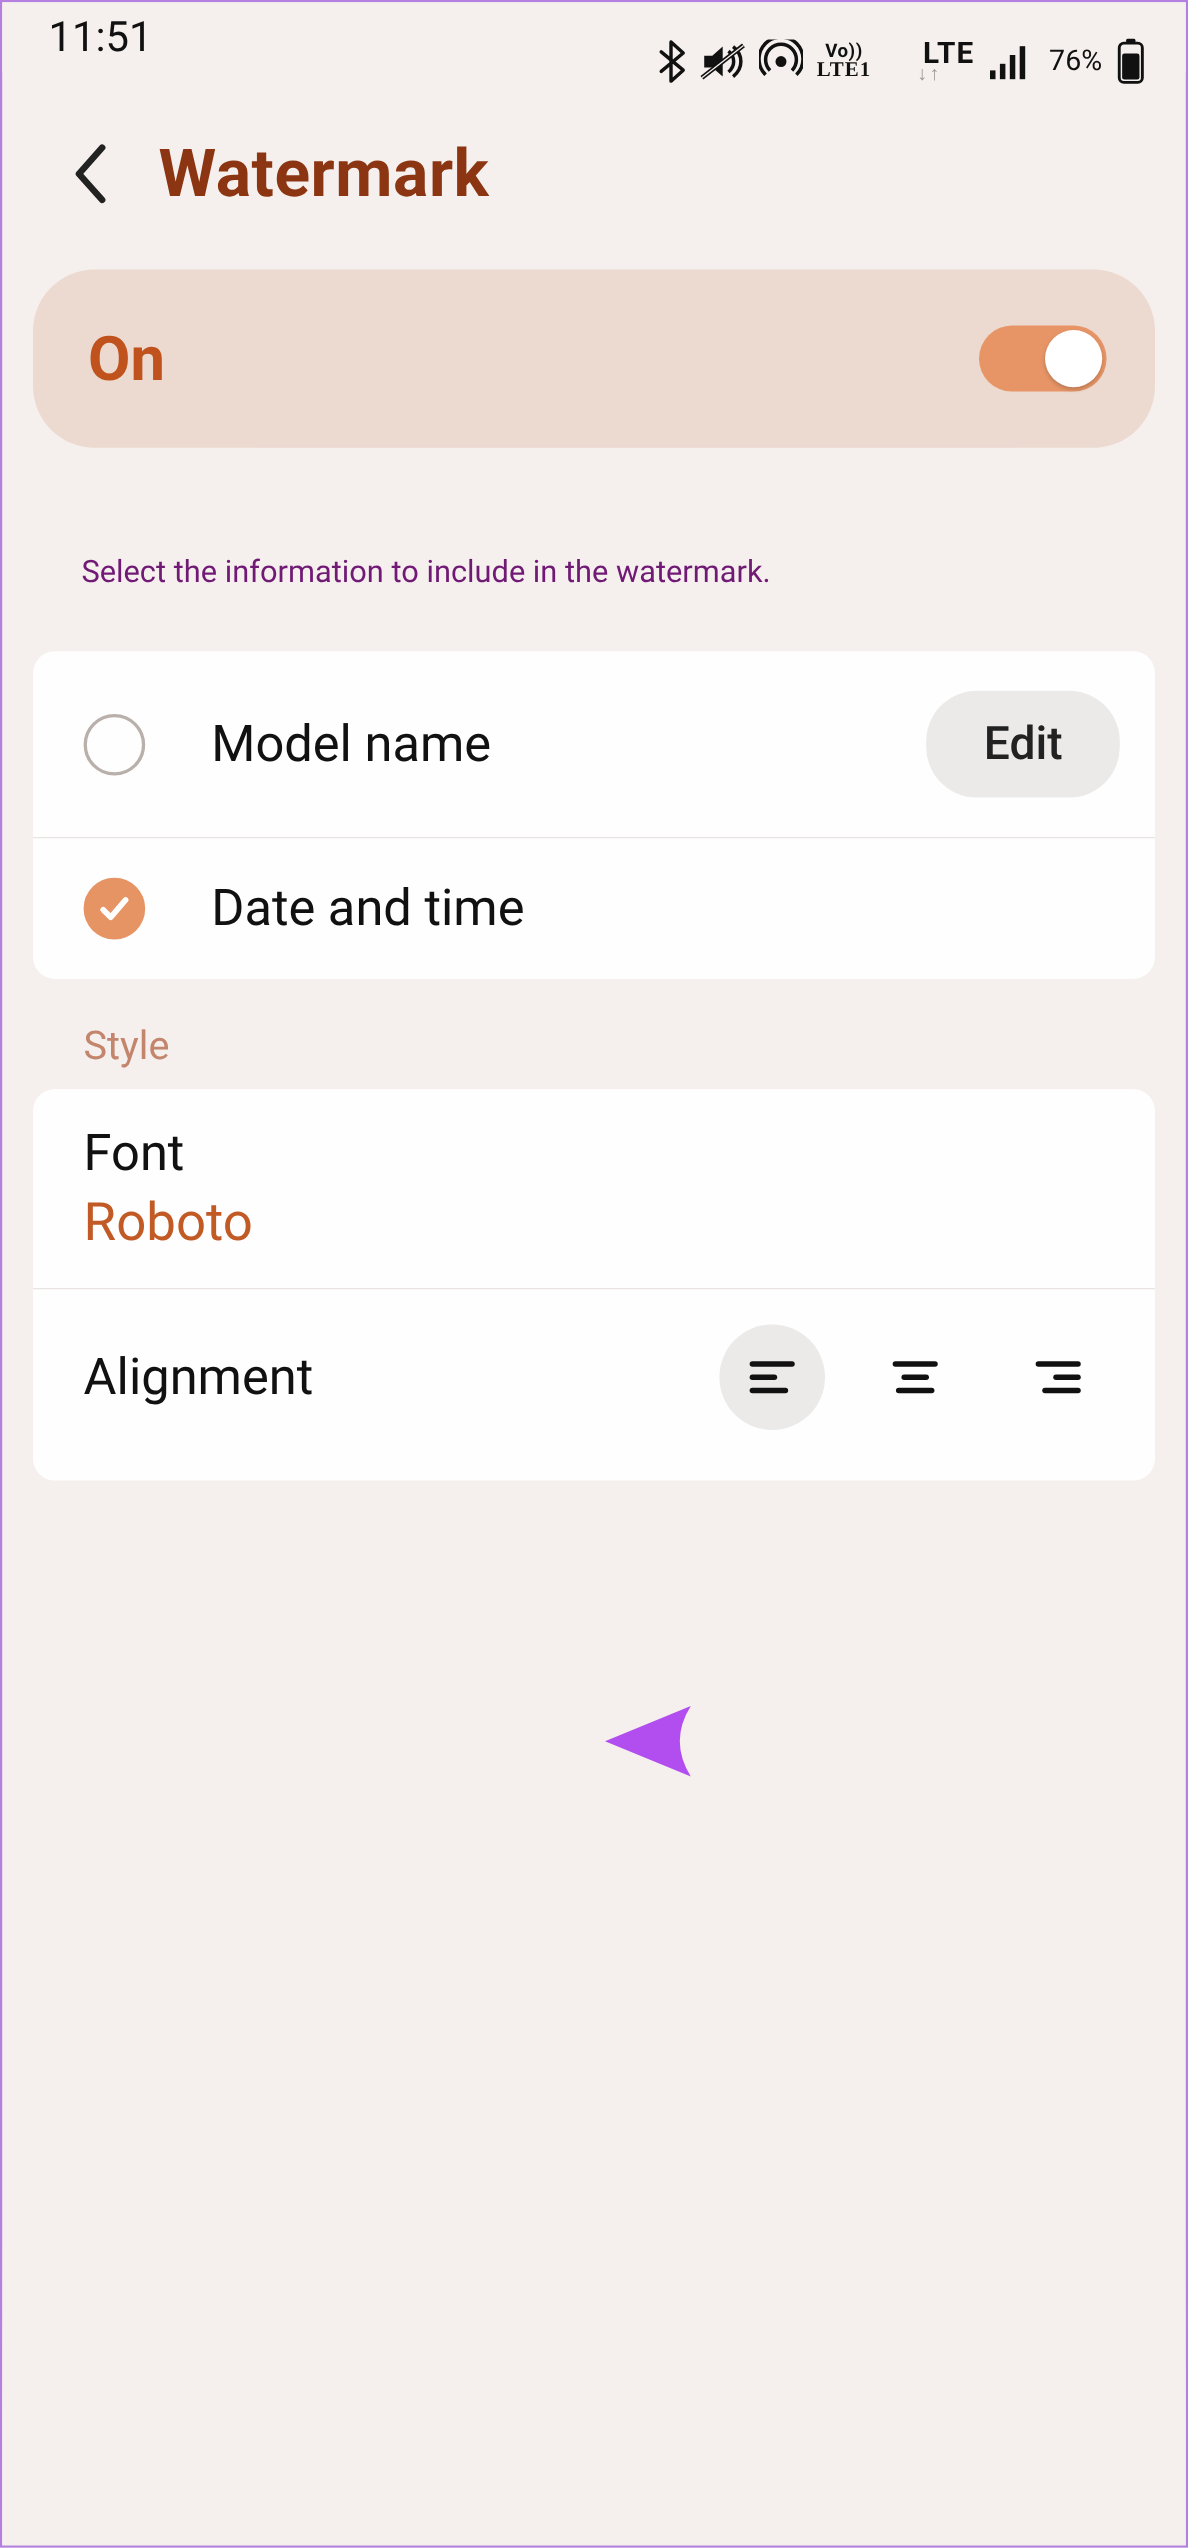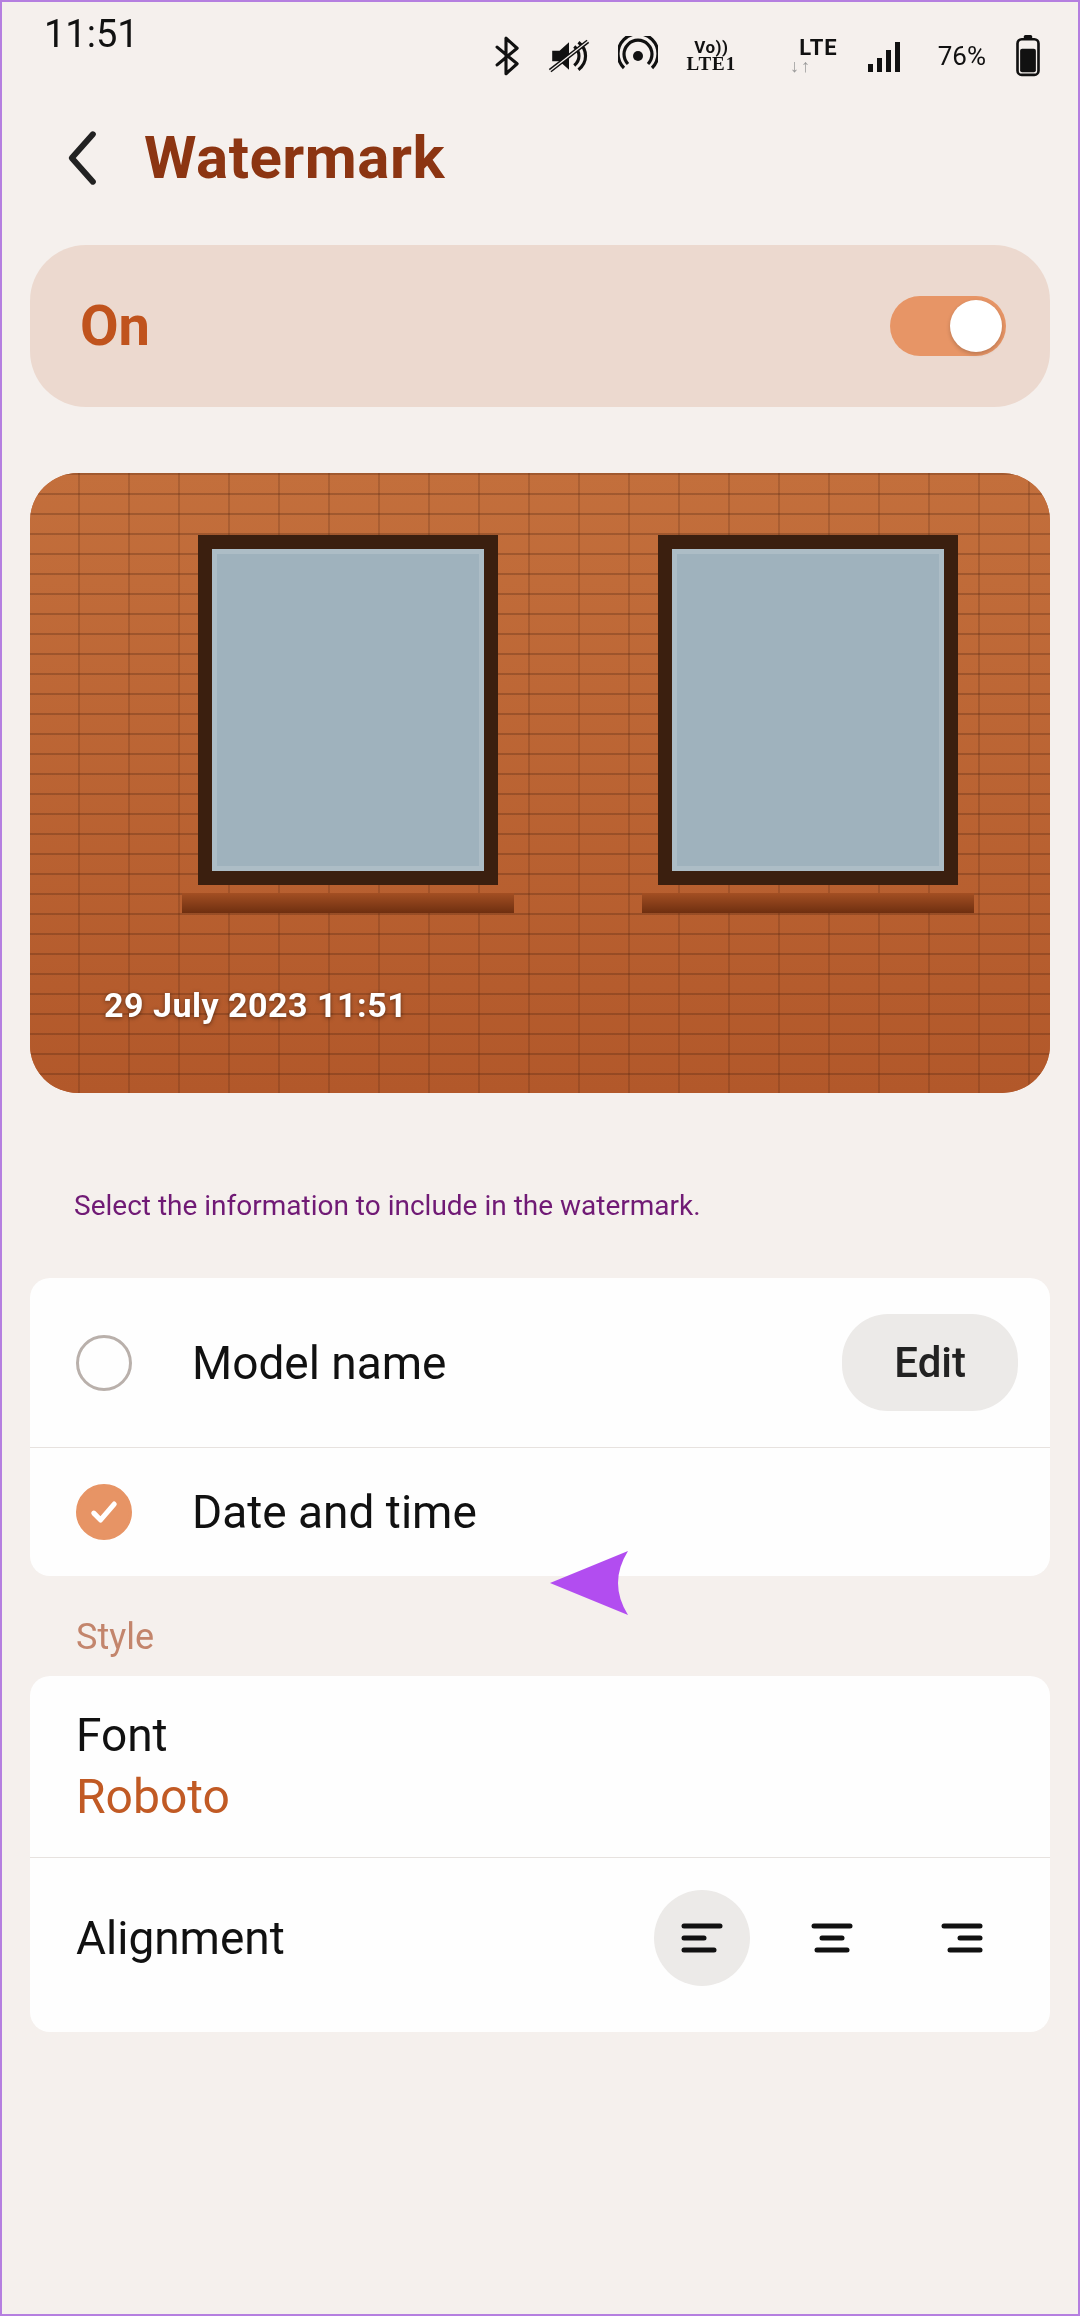--- a/index.html
+++ b/index.html
@@ -19,29 +19,29 @@
     align-items: center;
     justify-content: space-between;
     padding: 0 36px 0 42px;
     font-size: 38px;
     color: #111;
     background: #f5f0ed;
   }
   .status-right {
     display: flex;
     align-items: center;
-    gap: 28px;
+    gap: 12px;
     margin-top: 44px;
   }
   .status-right svg { display: block; }
   .volte-block { display:flex; flex-direction:column; align-items:center; line-height:0.9; font-weight:700; }
   .volte-block .vo { font-size:17px; letter-spacing:0.5px; }
   .volte-block .lt { font-size:19px; letter-spacing:1px;font-family:Liberation Serif, serif; }
   .lte-block { display:flex; flex-direction:column; align-items:center; line-height:0.9; font-weight:700; }
-  .lte-block .lt { font-size:22px; letter-spacing:1px;padding-left:35px; }
+  .lte-block .lt { font-size:27px; letter-spacing:1px;padding-left:35px; }
   .lte-block .ar { font-size:18px; color:#9a9a9a; letter-spacing:2px; }
   .battery-pct { font-size:26px; margin-left:4px; }
 
   
   .header {
     display: flex;
     align-items: center;
     gap: 44px;
     padding: 56px 62px 52px 60px;
   }
@@ -278,28 +278,20 @@
   <div class="page-title">Watermark</div>
 </div>
 
 <div class="content">
 
   <div class="on-card">
     <span class="on-label">On</span>
     <div class="toggle"></div>
   </div>
 
-  <div class="preview">
-    <div class="brick-layer"></div>
-    <div class="window w1"></div>
-    <div class="window w2"></div>
-    <div class="sill s1"></div>
-    <div class="sill s2"></div>
-    <div class="wm-text">29 July 2023 11:51</div>
-  </div>
 
   <div class="helper">Select the information to include in the watermark.</div>
 
   <div class="card">
     <div class="opt-row">
       <div class="chk"></div>
       <span class="opt-label">Model name</span>
       <div class="edit-btn">Edit</div>
     </div>
     <div class="opt-row">

